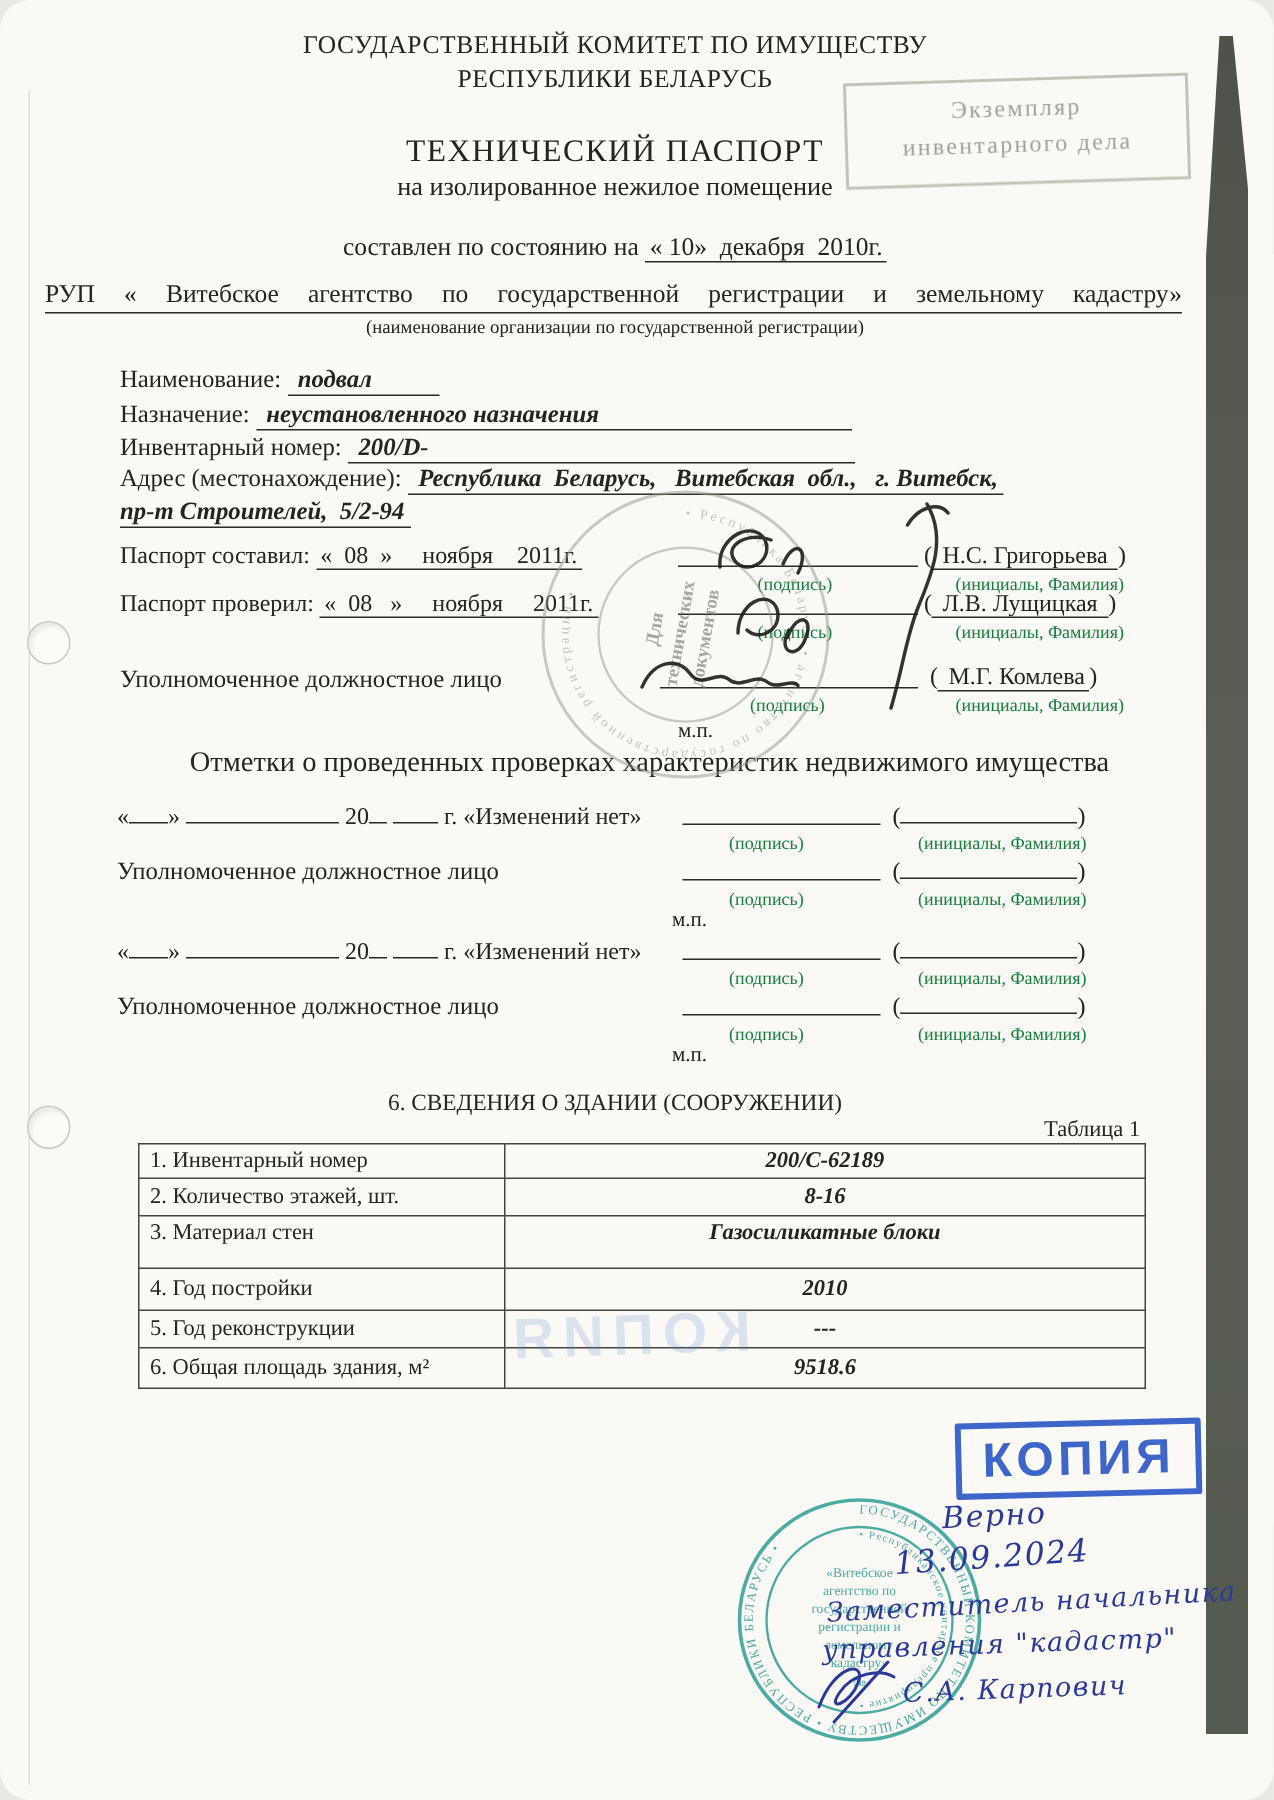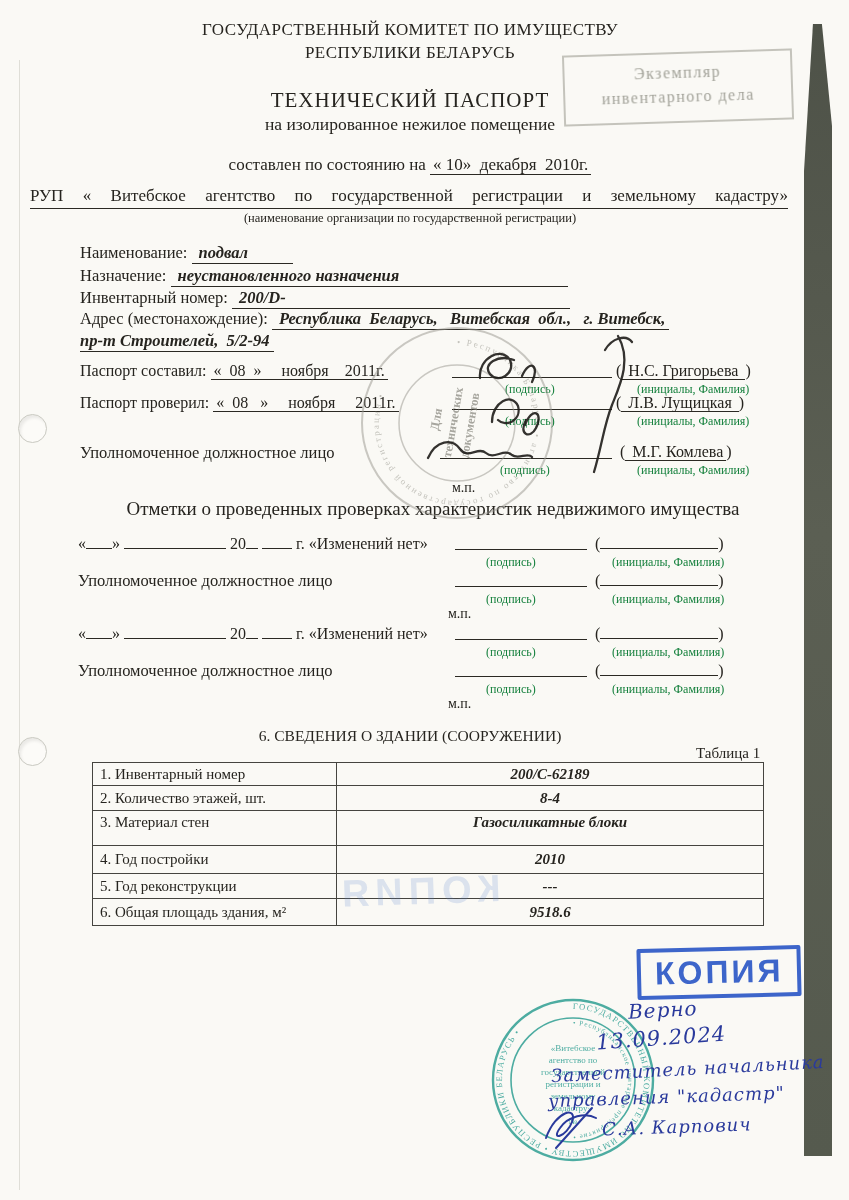--- a/index.html
+++ b/index.html
@@ -1,18 +1,18 @@
 <!DOCTYPE html>
 <html><head>
 <meta charset="utf-8">
 <style>
   html,body{margin:0;padding:0;background:#e8e8e4;}
   .page{position:relative;width:849px;height:1200px;background:#faf9f5;
         font-family:"Liberation Serif","DejaVu Serif",serif;color:#26241f;
-        overflow:hidden;margin:0 auto;}
+        overflow:hidden;margin:0 auto;border-radius:20px;}
   .abs{position:absolute;}
   .center{position:absolute;left:0;width:820px;text-align:center;}
   .committee{font-size:17px;letter-spacing:.4px;}
   .title{font-size:21px;font-weight:normal;letter-spacing:1px;}
   .subtitle{font-size:17.5px;font-weight:normal;}
   .compiled{font-size:17px;}
   .u{border-bottom:1.3px solid #2b2923;padding:0 3px;white-space:pre;}
   .org{position:absolute;left:30px;top:186px;width:758px;font-size:17px;
        border-bottom:1.5px solid #2b2923;text-align:justify;text-align-last:justify;
        padding-bottom:2px;font-weight:bold;font-weight:normal;}
@@ -180,21 +180,21 @@
   <div class="abs" style="left:696px;top:745px;font-size:15px;">Таблица 1</div>
 
   <table class="btable">
     <tbody>
         <tr style="height:23px;">
       <td class="tl">1. Инвентарный номер</td>
       <td class="tv">200/C-62189</td>
     </tr>
     <tr style="height:25px;">
       <td class="tl">2. Количество этажей, шт.</td>
-      <td class="tv">8-4</td>
+      <td class="tv">8-16</td>
     </tr>
     <tr style="height:35px;">
       <td class="tl" style="vertical-align:top;padding-top:3px;">3. Материал стен</td>
       <td class="tv" style="vertical-align:top;padding-top:3px;">Газосиликатные блоки</td>
     </tr>
     <tr style="height:28px;">
       <td class="tl">4. Год постройки</td>
       <td class="tv">2010</td>
     </tr>
     <tr style="height:25px;">

